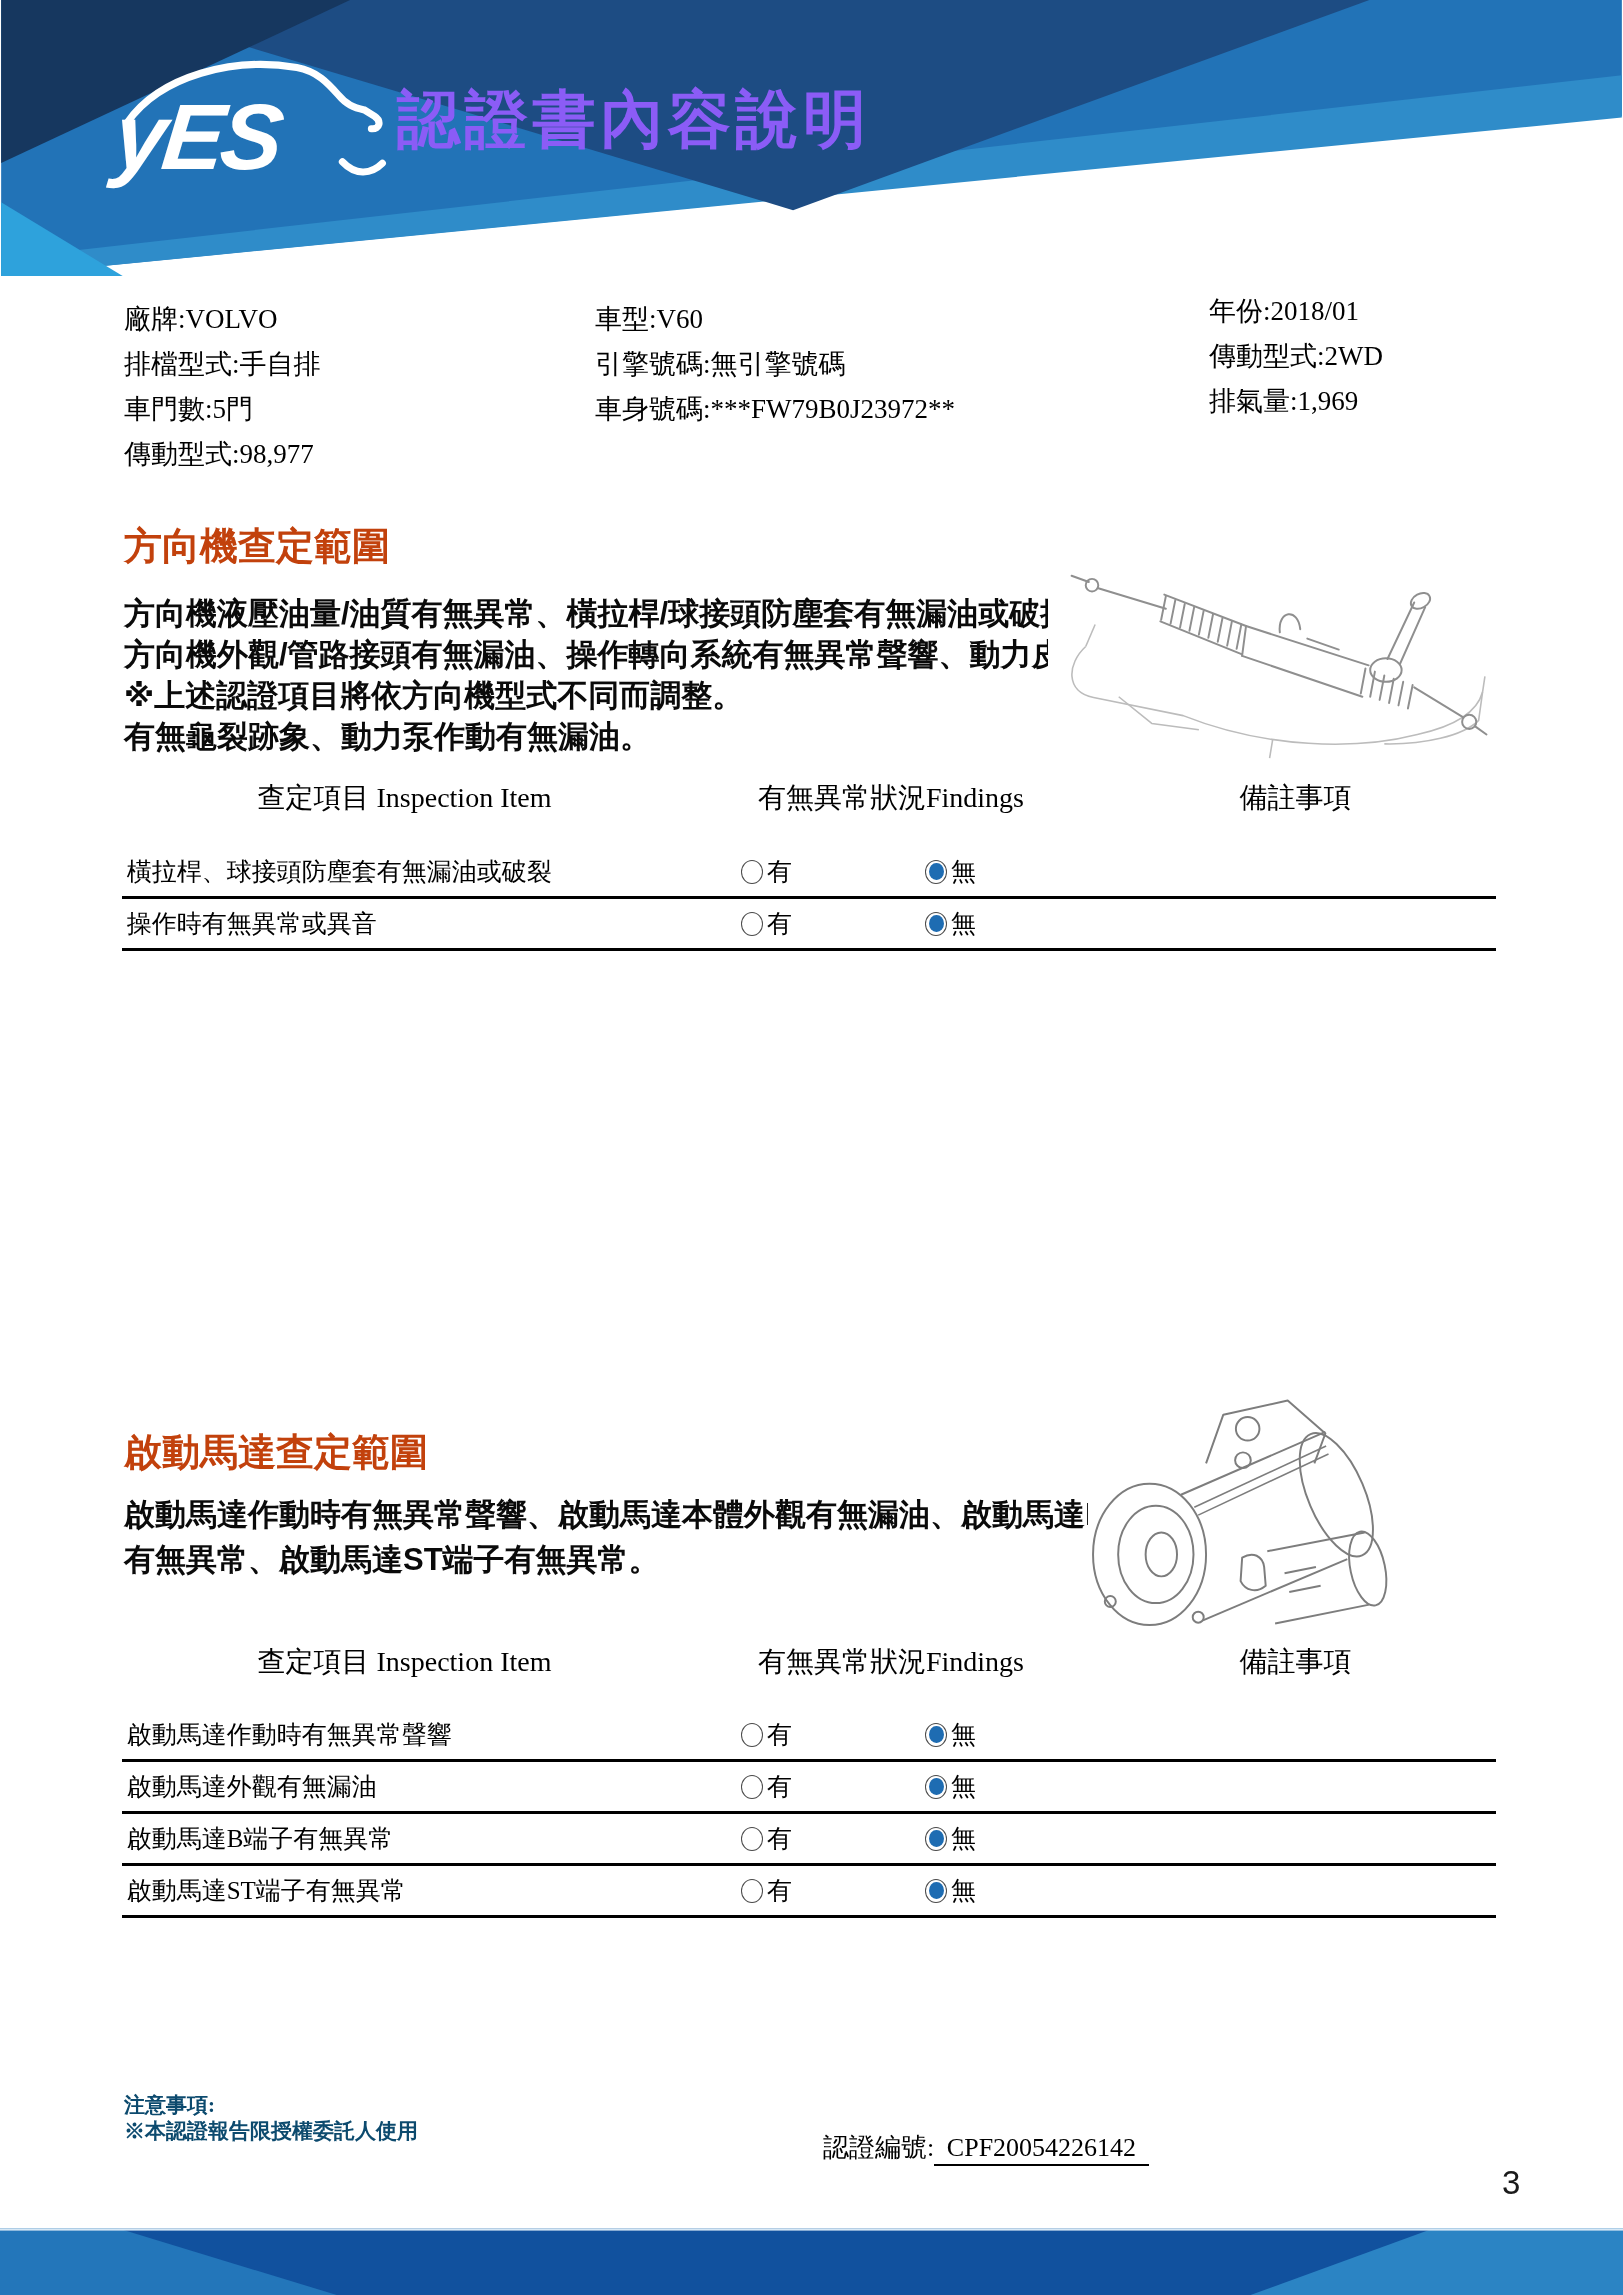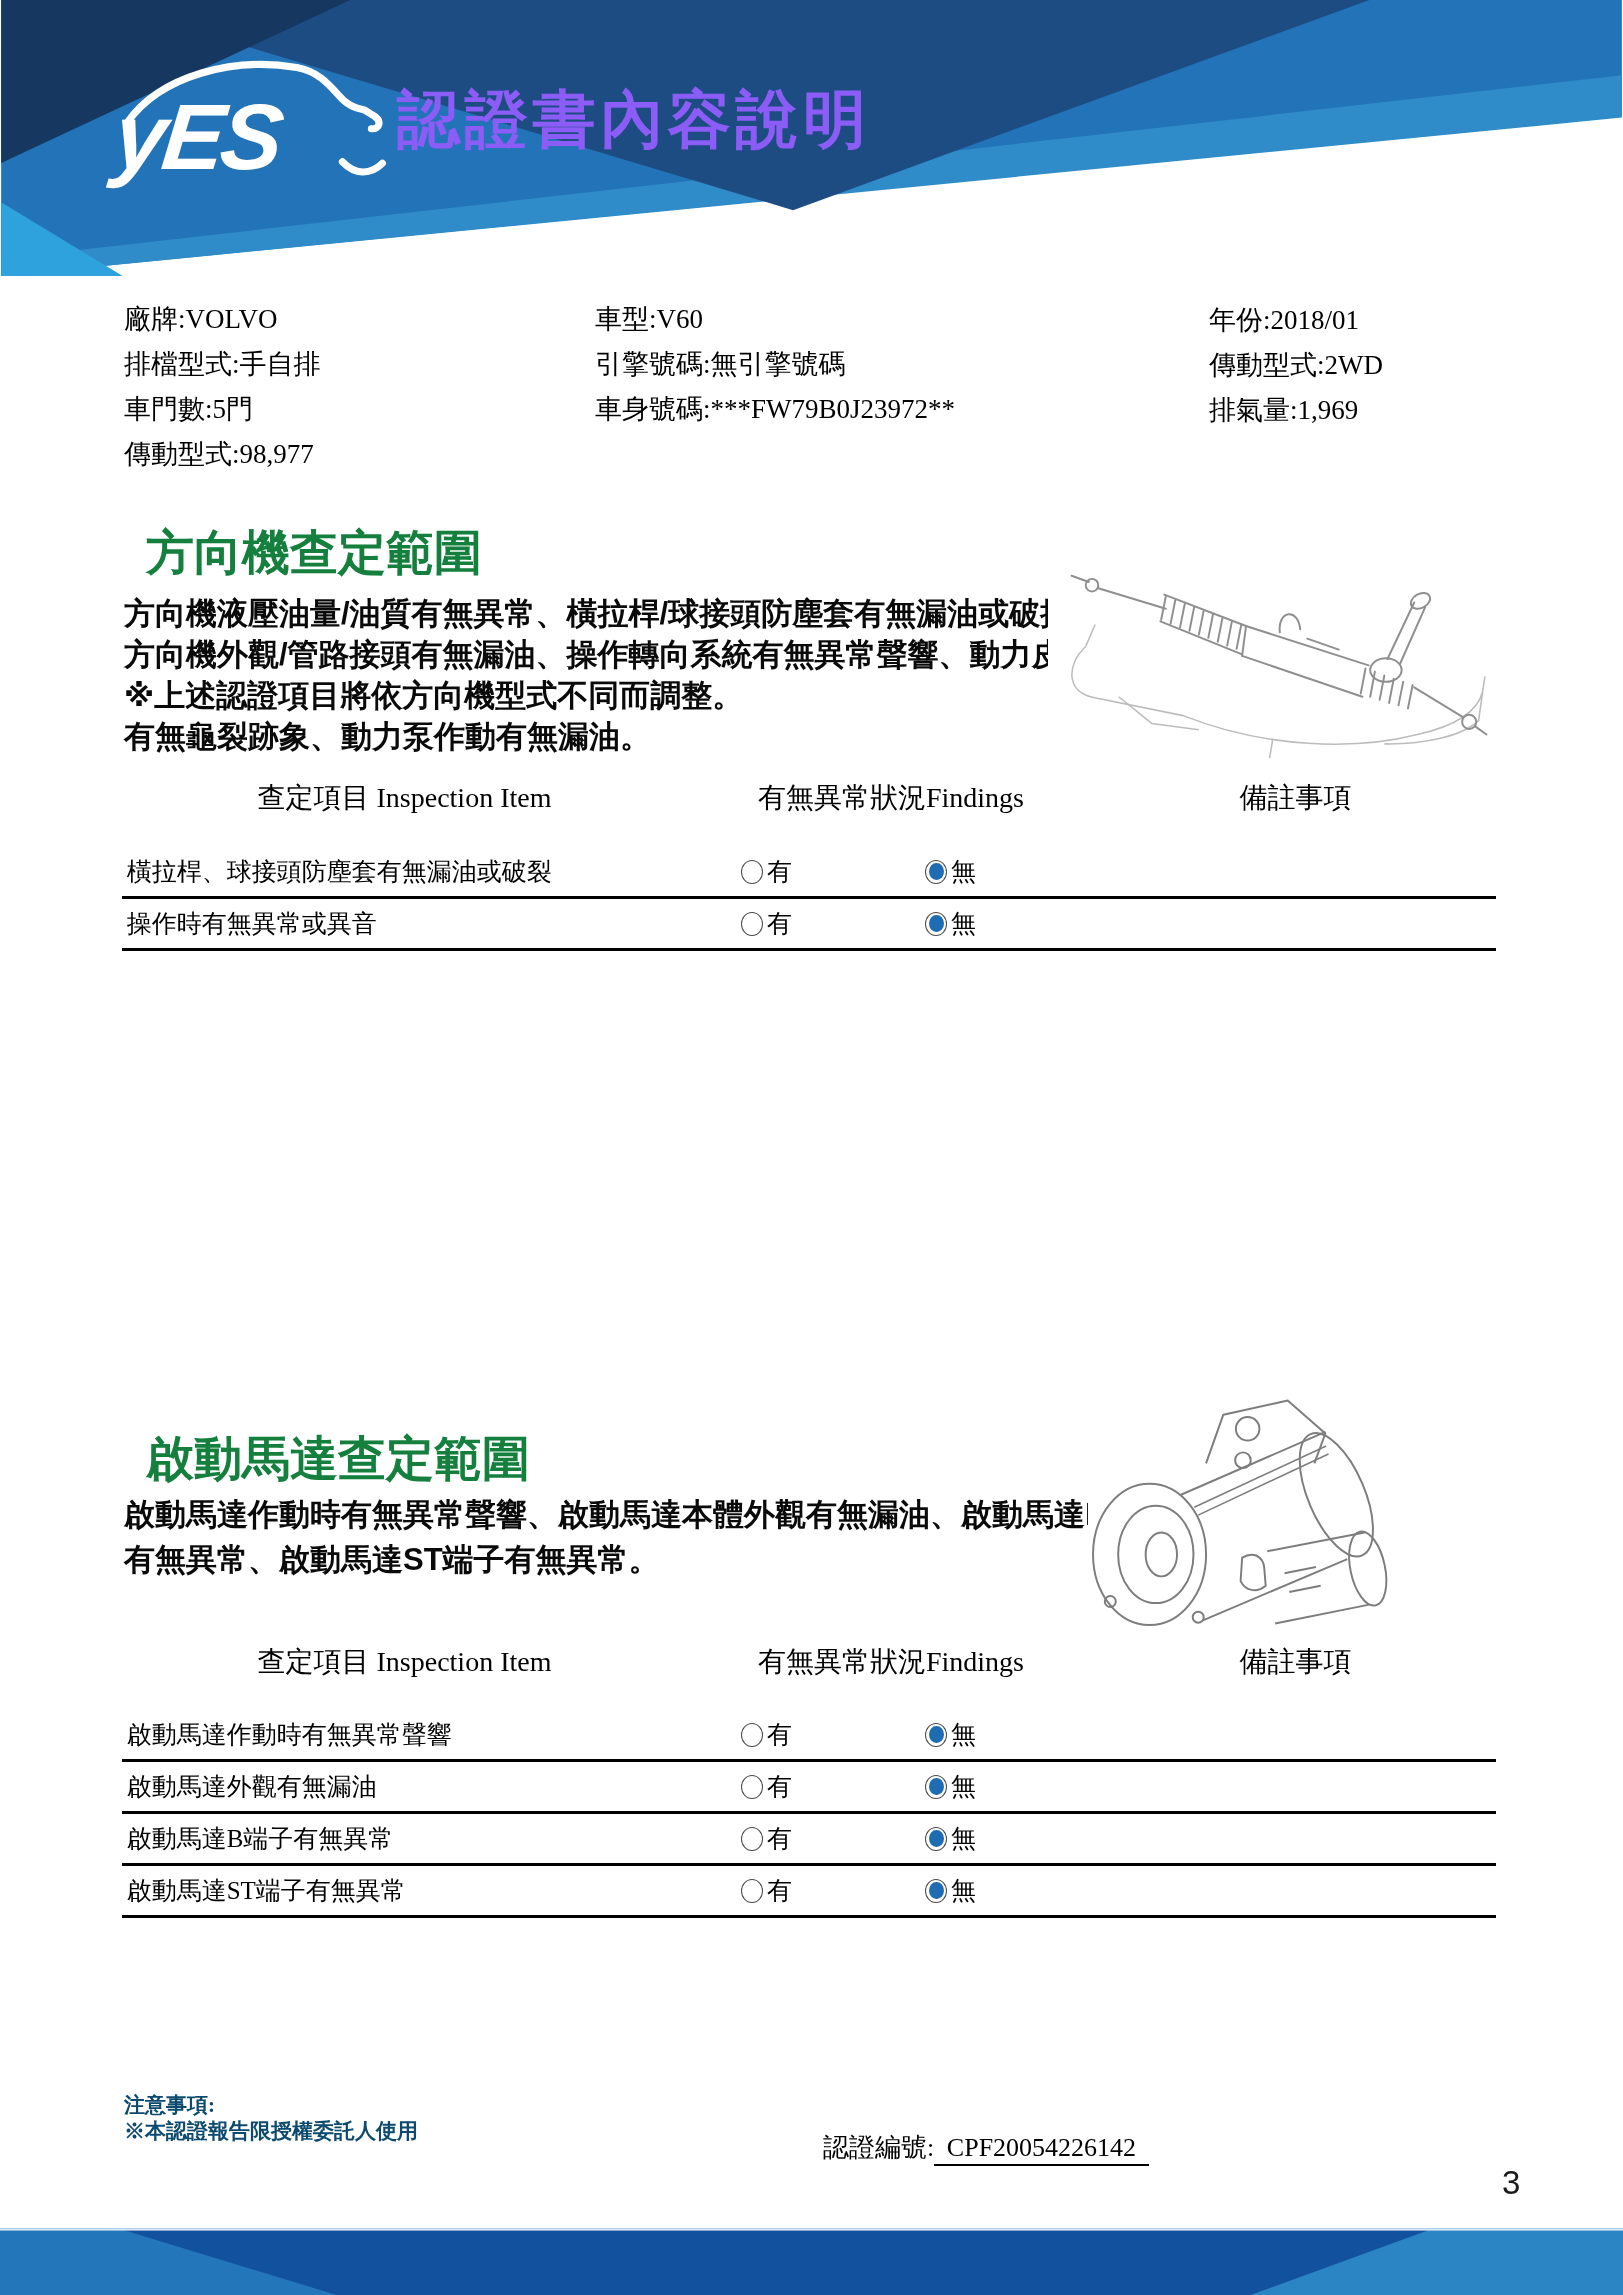--- a/index.html
+++ b/index.html
@@ -22,26 +22,26 @@
   #banner-title{
     left:397px;top:88px;
     font-family:"Liberation Sans","DejaVu Sans",sans-serif;
     font-weight:700;font-size:63px;line-height:1;color:#8b5cf6;letter-spacing:4.7px;
   }
 
   
   .info-col{font-size:27px;line-height:45px;white-space:nowrap;}
   #info-col1{left:124px;top:297px;}
   #info-col2{left:595px;top:297px;}
-  #info-col3{left:1209px;top:298px;}
+  #info-col3{left:1209px;top:289px;}
 
   
   .sec-title{
     font-family:"Liberation Sans","DejaVu Sans",sans-serif;
-    font-weight:800;font-size:48px;line-height:1.15;color:#15803d;white-space:nowrap;margin-left:22px;
+    font-weight:800;font-size:38px;line-height:1.15;color:#c2410c;white-space:nowrap;
   }
   .sec-desc{
     font-family:"Liberation Sans","DejaVu Sans",sans-serif;
     font-weight:700;font-size:31px;color:#0a0a0a;white-space:nowrap;
   }
   .sec-desc div{height:41px;line-height:41px;}
   .desc2 div{height:45px;line-height:45px;}
 
   
   .thead{display:flex;font-size:28px;white-space:nowrap;}

